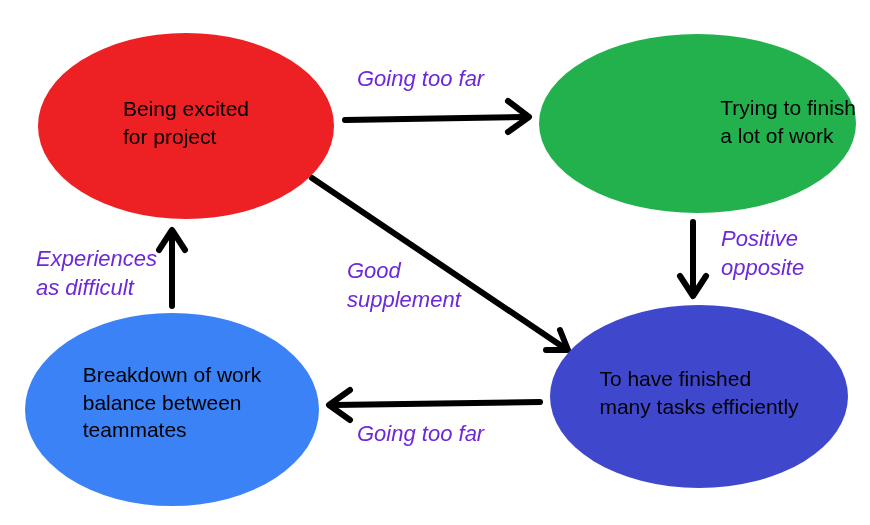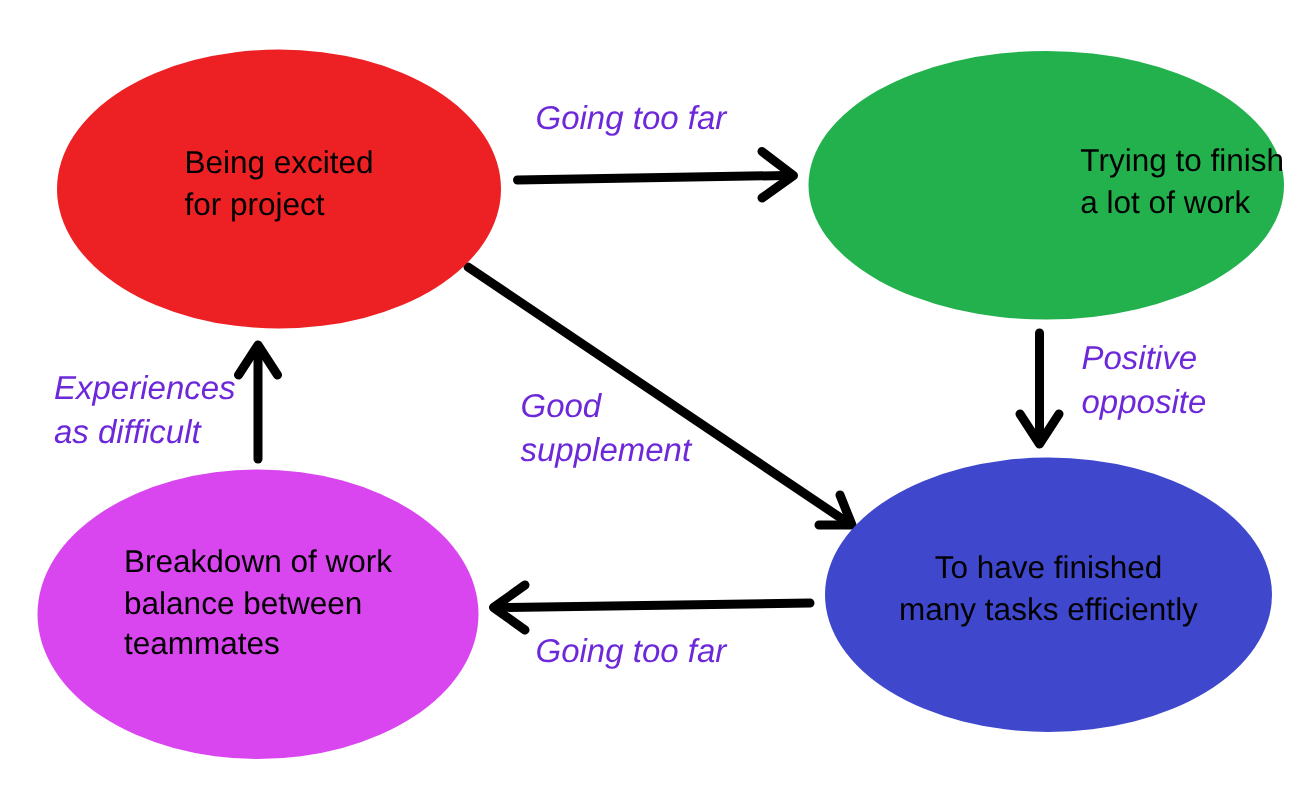--- a/index.html
+++ b/index.html
@@ -37,21 +37,21 @@
     text-align: left;
     white-space: pre-line;
   }
   .node-red    { left: 38px;  top: 33px;  width: 296px; height: 186px; }
   .node-green  { left: 539px; top: 34px;  width: 317px; height: 179px; }
   .node-blue   { left: 550px; top: 305px; width: 298px; height: 183px; }
   .node-yellow { left: 25px;  top: 313px; width: 294px; height: 193px; }
   
   .node-red .node-text    { margin-top: -6px; }
   .node-green .node-text  { margin-top: -4px; }
-  .node-blue .node-text   { margin-top: -8px; text-align: center; }
+  .node-blue .node-text   { margin-top: -8px; }
   .node-yellow .node-text { margin-top: -14px; }
   .edge-label {
     position: absolute;
     font-size: 22px;
     font-style: italic;
     color: #6d28d9;
     white-space: pre-line;
     line-height: 1.33;
   }
   .lbl-red-green   { left: 357px; top: 64px; }
@@ -96,21 +96,21 @@
   <div class="node node-green" style="background-color: rgb(34, 177, 76); justify-content: flex-end;">
     <div class="node-text">Trying to finish
 a lot of work</div>
   </div>
 
   <div class="node node-blue" style="background-color: rgb(63, 72, 204);">
     <div class="node-text">To have finished
 many tasks efficiently</div>
   </div>
 
-  <div class="node node-yellow" style="background-color: #d946ef;">
+  <div class="node node-yellow" style="background-color: #3b82f6;">
     <div class="node-text">Breakdown of work
 balance between
 teammates</div>
   </div>
 
   <div class="edge-label lbl-red-green">Going too far</div>
 
   <div class="edge-label lbl-green-blue">Positive
 opposite</div>
 

